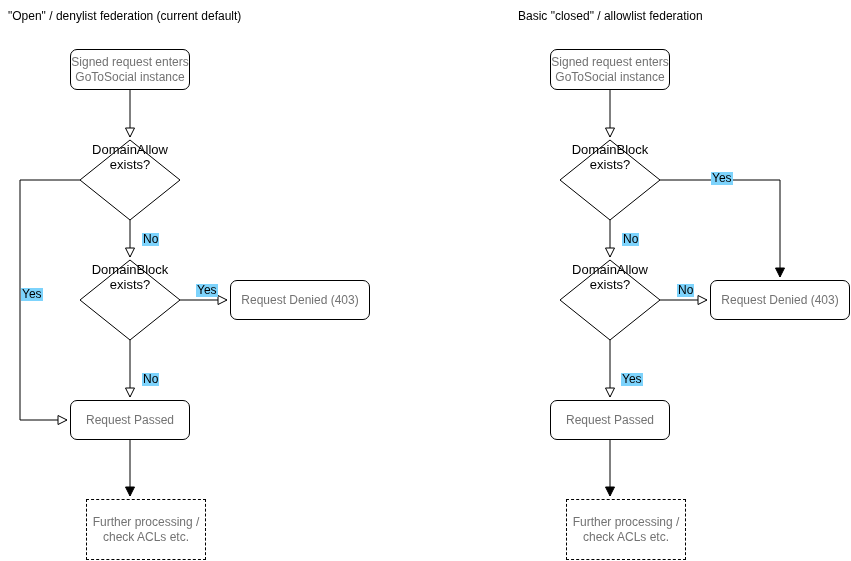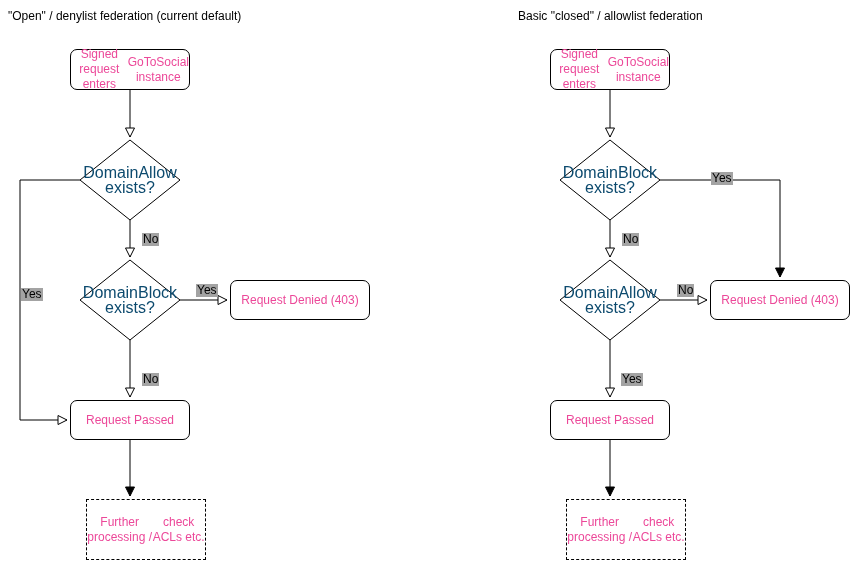--- a/index.html
+++ b/index.html
@@ -20,50 +20,49 @@
   .diagram-title {
     position: absolute;
     font-size: 12px;
     line-height: 14px;
     color: #000000;
     white-space: nowrap;
   }
   .node {
     position: absolute;
     display: flex;
-    flex-direction: row;
+    flex-direction: column;
     align-items: center;
     justify-content: center;
     text-align: center;
     font-size: 12px;
     line-height: 15px;
-    color: #ec4899;
+    color: #737373;
     background: #ffffff;
     border: 1px solid #000000;
   }
   .node.rounded { border-radius: 7px; }
   .node.dashed { border-style: dashed; border-radius: 0; margin-left: 16px; }
   .diamond-label {
     position: absolute;
     display: flex;
     flex-direction: column;
     align-items: center;
-    justify-content: center;
     text-align: center;
-    font-size: 16px;
+    font-size: 13px;
     line-height: 15px;
-    color: #0c4a6e;
+    color: #000000;
     pointer-events: none;
   }
   .edge-label {
     position: absolute;
     font-size: 12px;
     line-height: 13px;
     color: #000000;
-    background: #a3a3a3;
+    background: #7dd3fc;
     padding: 0 1px;
     white-space: nowrap;
   }
 </style>
 </head>
 <body>
 
 <div class="canvas">
 
   <svg class="wires" viewBox="0 0 851 561">

